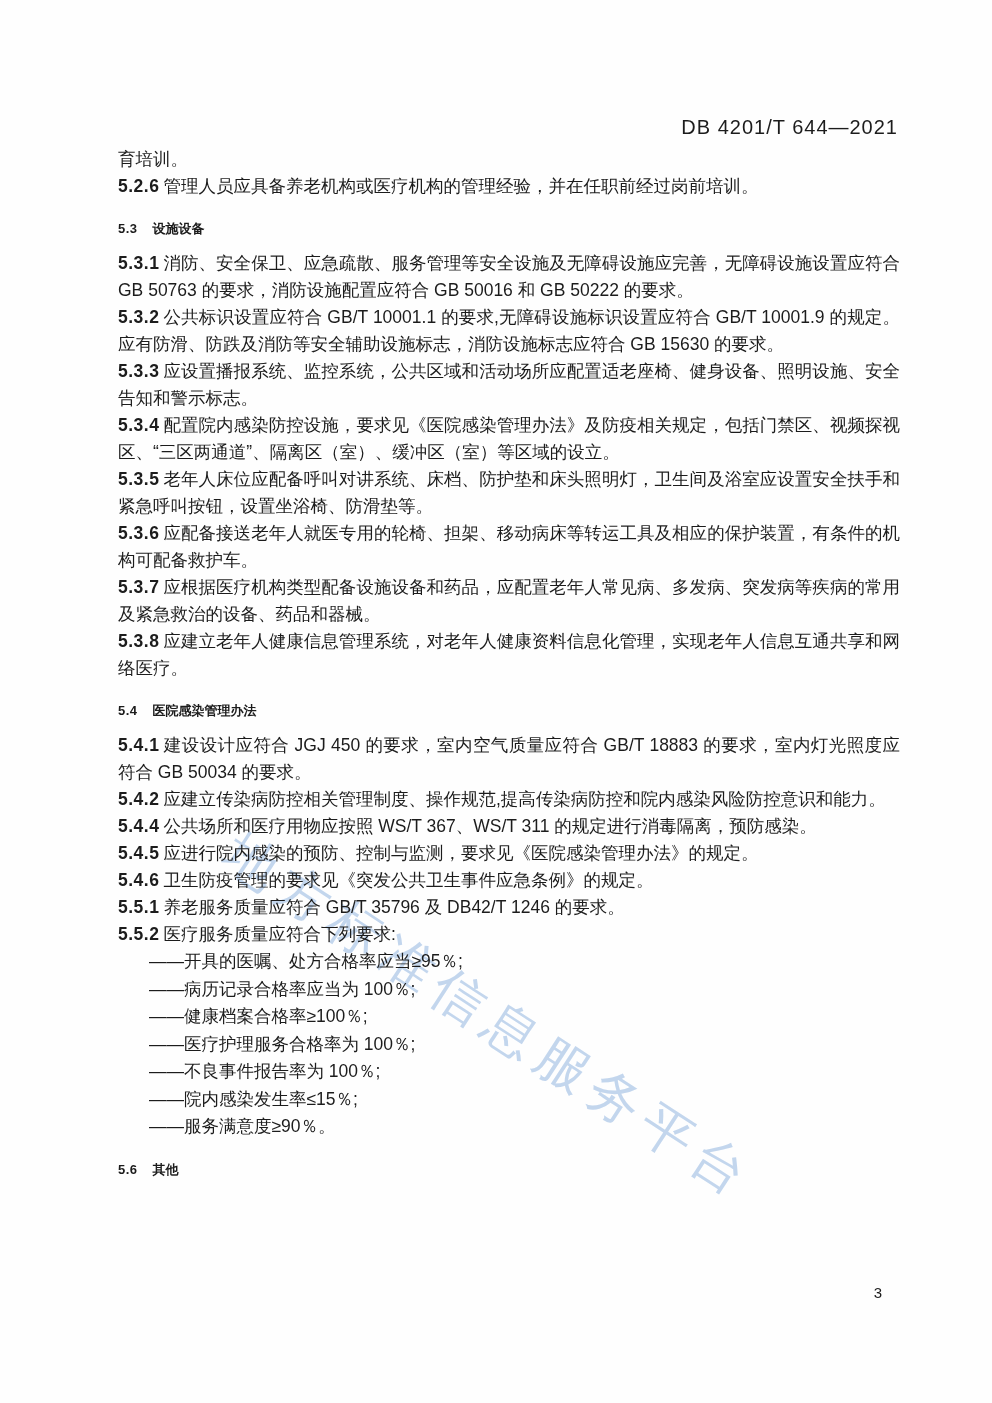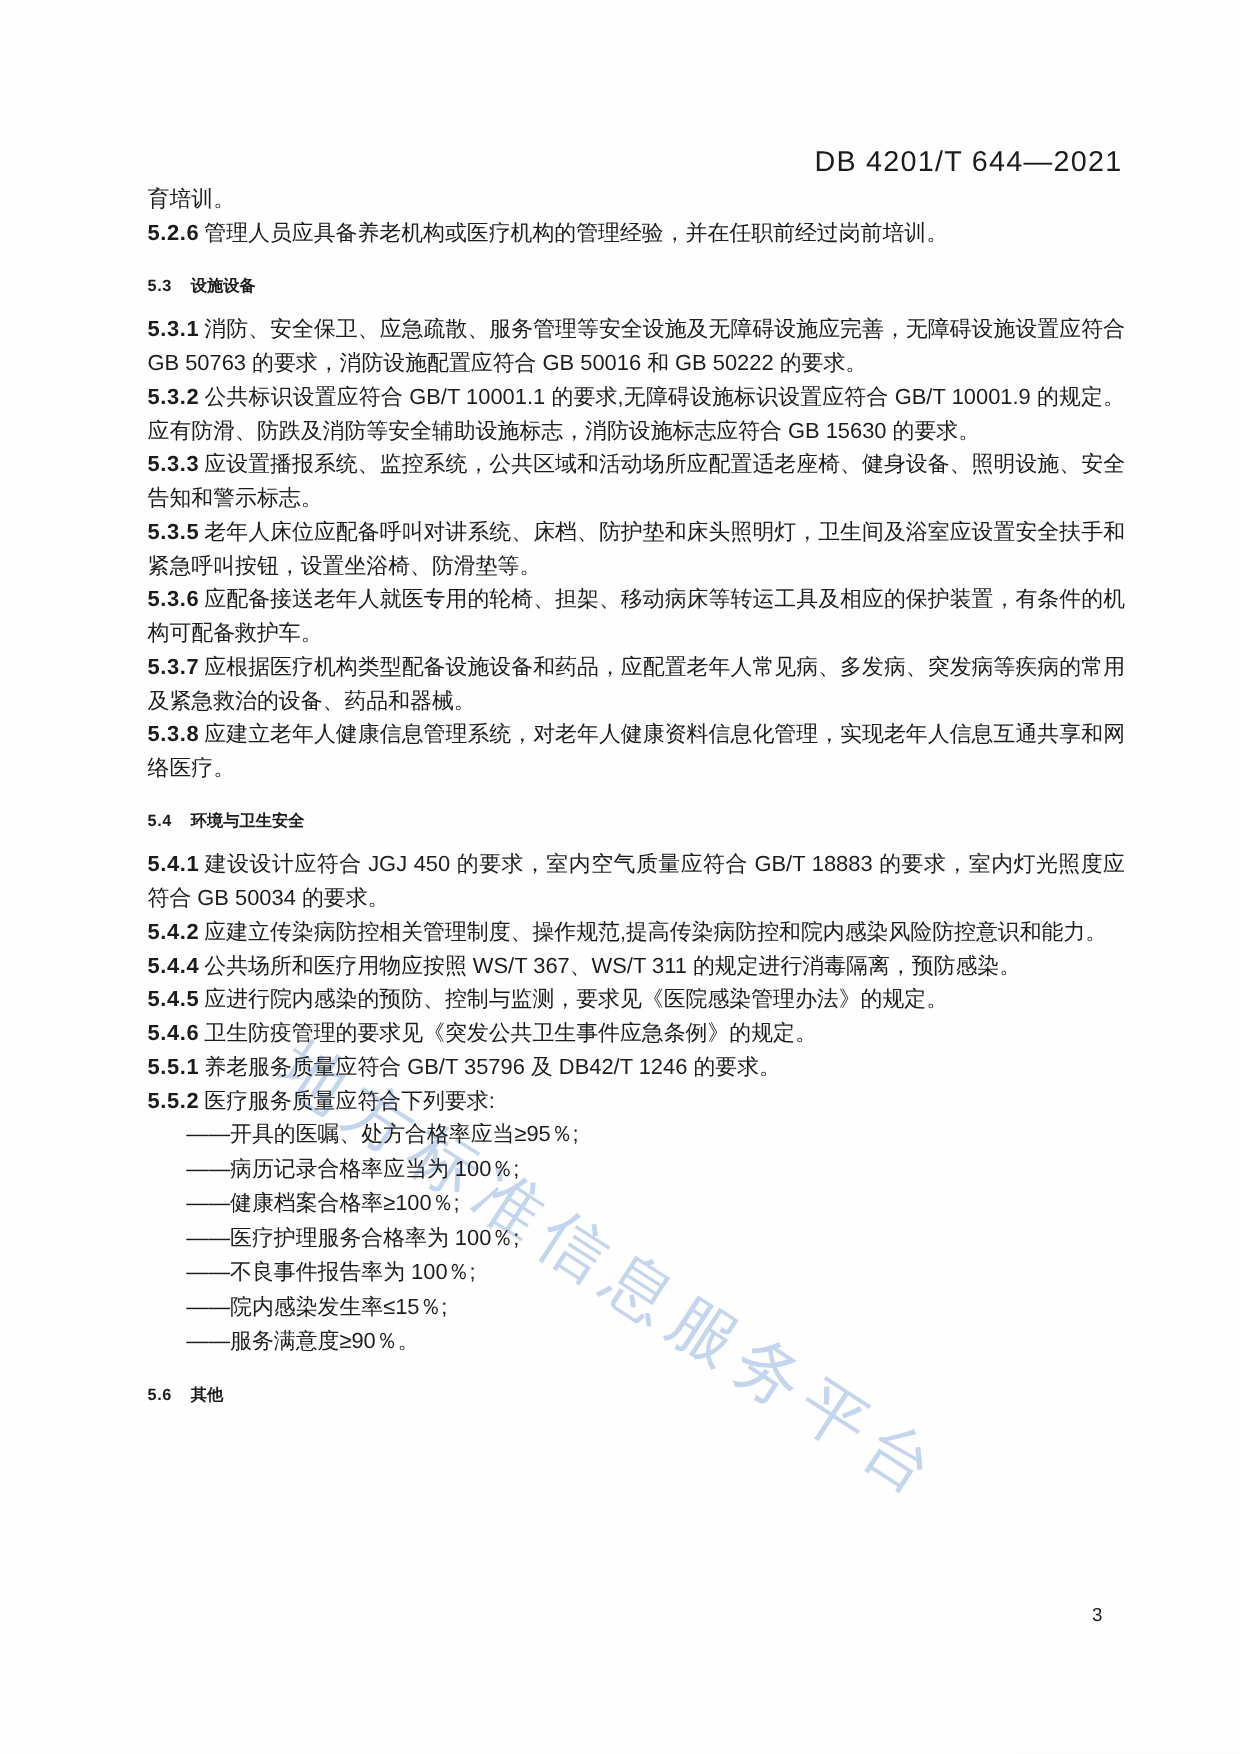--- a/index.html
+++ b/index.html
@@ -8,21 +8,21 @@
     position:relative;
     width:992px; height:1403px;
     margin:0 auto;
     background:#fefefe;
     font-family:"Liberation Sans","DejaVu Sans",sans-serif;
     color:#1c1c1c;
     overflow:hidden;
   }
   .header-code {
     position:absolute; top:116px; right:94px;
-    font-size:23px; letter-spacing:1px;
+    font-size:20px; letter-spacing:1px;
     white-space:nowrap;
     margin-left:29px;
   }
   .watermark {
     position:absolute; left:248px; top:818px;
     font-size:53px; letter-spacing:9px;
     color:#b5cdea; opacity:0.8;
     transform:rotate(33deg); transform-origin:0 0;
     white-space:nowrap;
     z-index:0;
@@ -60,26 +60,27 @@
 
     <p class="cont">育培训。</p>
 
     <p class="clause"><span class="cnum">5.2.6</span><span>管理人员应具备养老机构或医疗机构的管理经验，并在任职前经过岗前培训。</span></p>
 
     <h2 class="h"><span class="hnum">5.3</span><span>设施设备</span></h2>
 
     <p class="clause"><span class="cnum">5.3.1</span><span>消防、安全保卫、应急疏散、服务管理等安全设施及无障碍设施应完善，无障碍设施设置应符合 GB 50763 的要求，消防设施配置应符合 GB 50016 和 GB 50222 的要求。</span></p>
     <p class="clause"><span class="cnum">5.3.2</span><span>公共标识设置应符合 GB/T 10001.1 的要求,无障碍设施标识设置应符合 GB/T 10001.9 的规定。应有防滑、防跌及消防等安全辅助设施标志，消防设施标志应符合 GB 15630 的要求。</span></p>
     <p class="clause"><span class="cnum">5.3.3</span><span>应设置播报系统、监控系统，公共区域和活动场所应配置适老座椅、健身设备、照明设施、安全告知和警示标志。</span></p>
+    <p class="clause"><span class="cnum">5.3.4</span><span>配置院内感染防控设施，要求见《医院感染管理办法》及防疫相关规定，包括门禁区、视频探视区、“三区两通道”、隔离区（室）、缓冲区（室）等区域的设立。</span></p>
     <p class="clause"><span class="cnum">5.3.5</span><span>老年人床位应配备呼叫对讲系统、床档、防护垫和床头照明灯，卫生间及浴室应设置安全扶手和紧急呼叫按钮，设置坐浴椅、防滑垫等。</span></p>
     <p class="clause"><span class="cnum">5.3.6</span><span>应配备接送老年人就医专用的轮椅、担架、移动病床等转运工具及相应的保护装置，有条件的机构可配备救护车。</span></p>
     <p class="clause"><span class="cnum">5.3.7</span><span>应根据医疗机构类型配备设施设备和药品，应配置老年人常见病、多发病、突发病等疾病的常用及紧急救治的设备、药品和器械。</span></p>
     <p class="clause"><span class="cnum">5.3.8</span><span>应建立老年人健康信息管理系统，对老年人健康资料信息化管理，实现老年人信息互通共享和网络医疗。</span></p>
 
-    <h2 class="h"><span class="hnum">5.4</span><span>环境与卫生安全</span></h2>
+    <h2 class="h"><span class="hnum">5.4</span><span>医院感染管理办法</span></h2>
 
     <p class="clause"><span class="cnum">5.4.1</span><span>建设设计应符合 JGJ 450 的要求，室内空气质量应符合 GB/T 18883 的要求，室内灯光照度应符合 GB 50034 的要求。</span></p>
     <p class="clause"><span class="cnum">5.4.2</span><span>应建立传染病防控相关管理制度、操作规范,提高传染病防控和院内感染风险防控意识和能力。</span></p>
     <p class="clause"><span class="cnum">5.4.4</span><span>公共场所和医疗用物应按照 WS/T 367、WS/T 311 的规定进行消毒隔离，预防感染。</span></p>
     <p class="clause"><span class="cnum">5.4.5</span><span>应进行院内感染的预防、控制与监测，要求见《医院感染管理办法》的规定。</span></p>
     <p class="clause"><span class="cnum">5.4.6</span><span>卫生防疫管理的要求见《突发公共卫生事件应急条例》的规定。</span></p>
 
 
     <p class="clause"><span class="cnum">5.5.1</span><span>养老服务质量应符合 GB/T 35796 及 DB42/T 1246 的要求。</span></p>
     <p class="clause"><span class="cnum">5.5.2</span><span>医疗服务质量应符合下列要求:</span></p>

